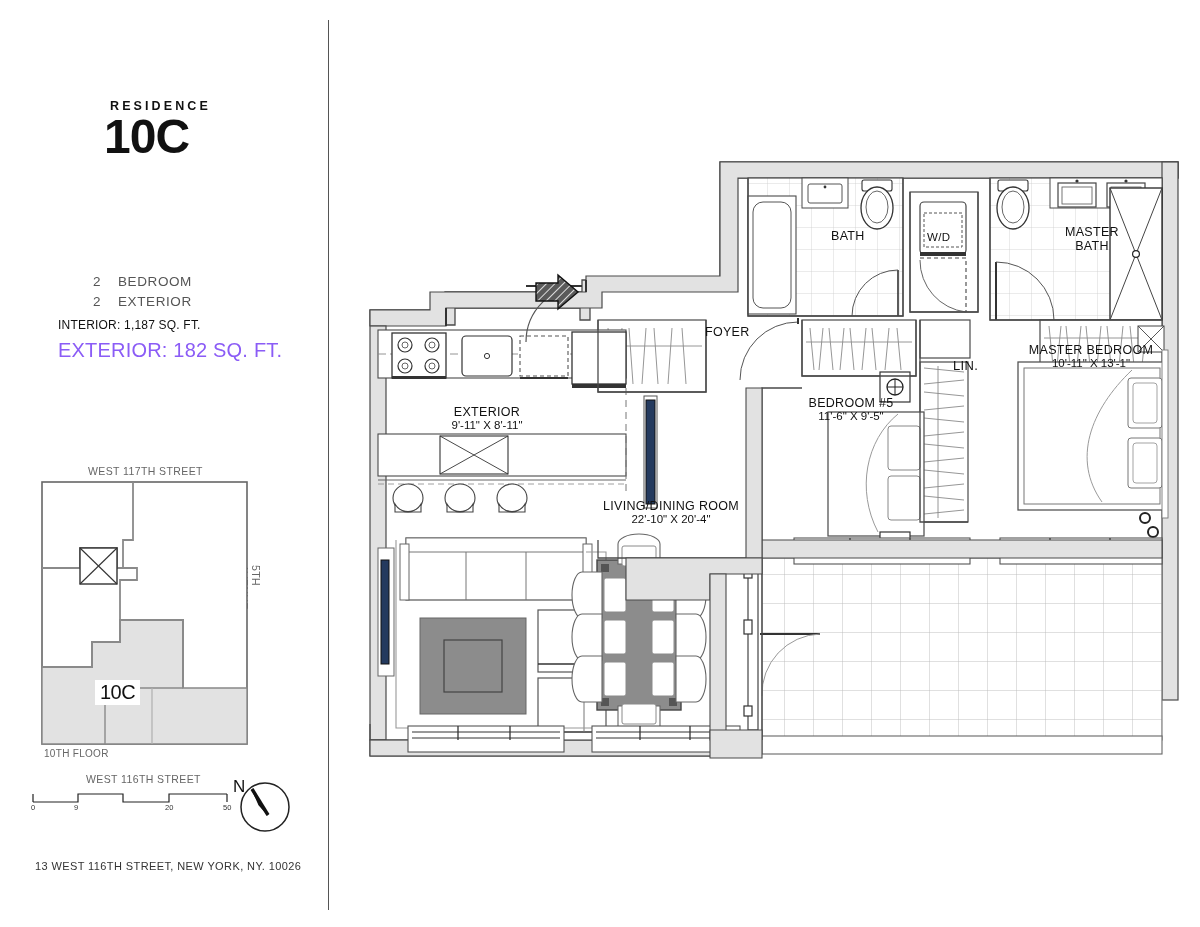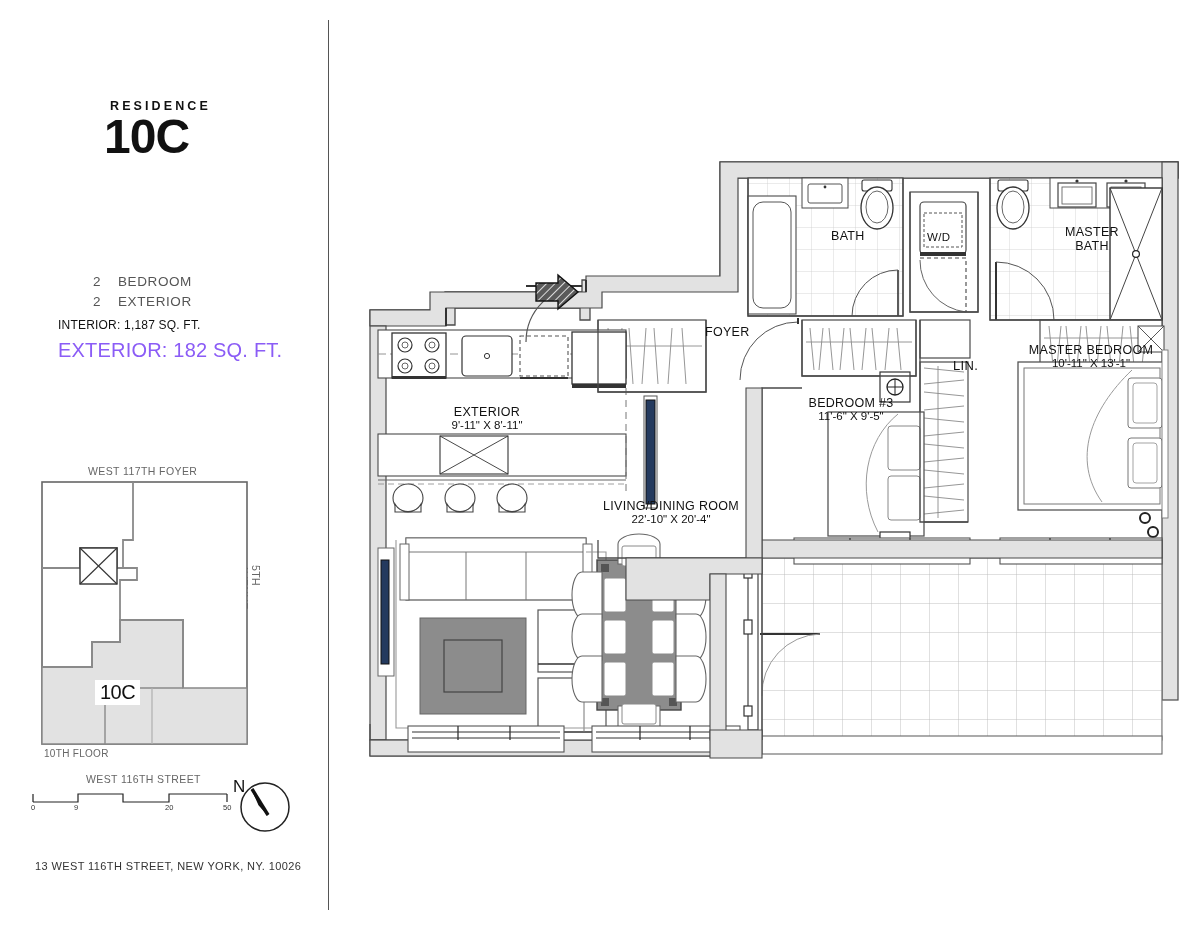--- a/index.html
+++ b/index.html
@@ -64,21 +64,21 @@
 
 <div class="spec-count" style="left:93px;top:274px;">2</div>
 <div class="spec-row" style="left:118px;top:274px;">BEDROOM</div>
 <div class="spec-count" style="left:93px;top:294px;">2</div>
 <div class="spec-row" style="left:118px;top:294px;">EXTERIOR</div>
 
 <div class="abs" id="sqft-int">INTERIOR:  1,187 SQ. FT.</div>
 <div class="abs" id="sqft-ext">EXTERIOR: 182 SQ. FT.</div>
 
 <div class="abs" id="keyplan-wrap">
-  <div id="street-top">WEST 117TH FOYER</div>
+  <div id="street-top">WEST 117TH STREET</div>
   <div id="street-right">5TH AVENUE</div>
   <div id="floor-label">10TH FLOOR</div>
 
   <svg id="keyplan-svg" width="215" height="275" viewBox="0 0 215 275">
 
     <rect x="2" y="2" width="205" height="262" fill="#ffffff" stroke="#666" stroke-width="1.6"></rect>
 
     <path d="M2,187 L52,187 L52,162 L80,162 L80,140 L143,140 L143,208 L207,208 L207,264 L2,264 Z" fill="#e2e2e2" stroke="#888" stroke-width="1.4"></path>
 
     <path d="M2,88 L40,88 L40,68 L77,68 L77,88 L97,88 L97,100 L80,100 L80,140" fill="none" stroke="#8a8a8a" stroke-width="1.8"></path>
@@ -479,21 +479,21 @@
 <div class="plan-label" id="lbl-wd">W/D</div>
 
 <div class="plan-label" id="lbl-lin">LIN.</div>
 
 <div class="plan-label" id="lbl-kitchen">
   <span>EXTERIOR</span>
   <span class="plan-dim">9'-11" X 8'-11"</span>
 </div>
 
 <div class="plan-label" id="lbl-bed2">
-  <span>BEDROOM #3</span>
+  <span>BEDROOM #5</span>
   <span class="plan-dim">11'-6" X 9'-5"</span>
 </div>
 
 <div class="plan-label" id="lbl-mbed">
   <span>MASTER BEDROOM</span>
   <span class="plan-dim">10'-11" X 13'-1"</span>
 </div>
 
 <div class="plan-label" id="lbl-living">
   <span>LIVING/DINING ROOM</span>

